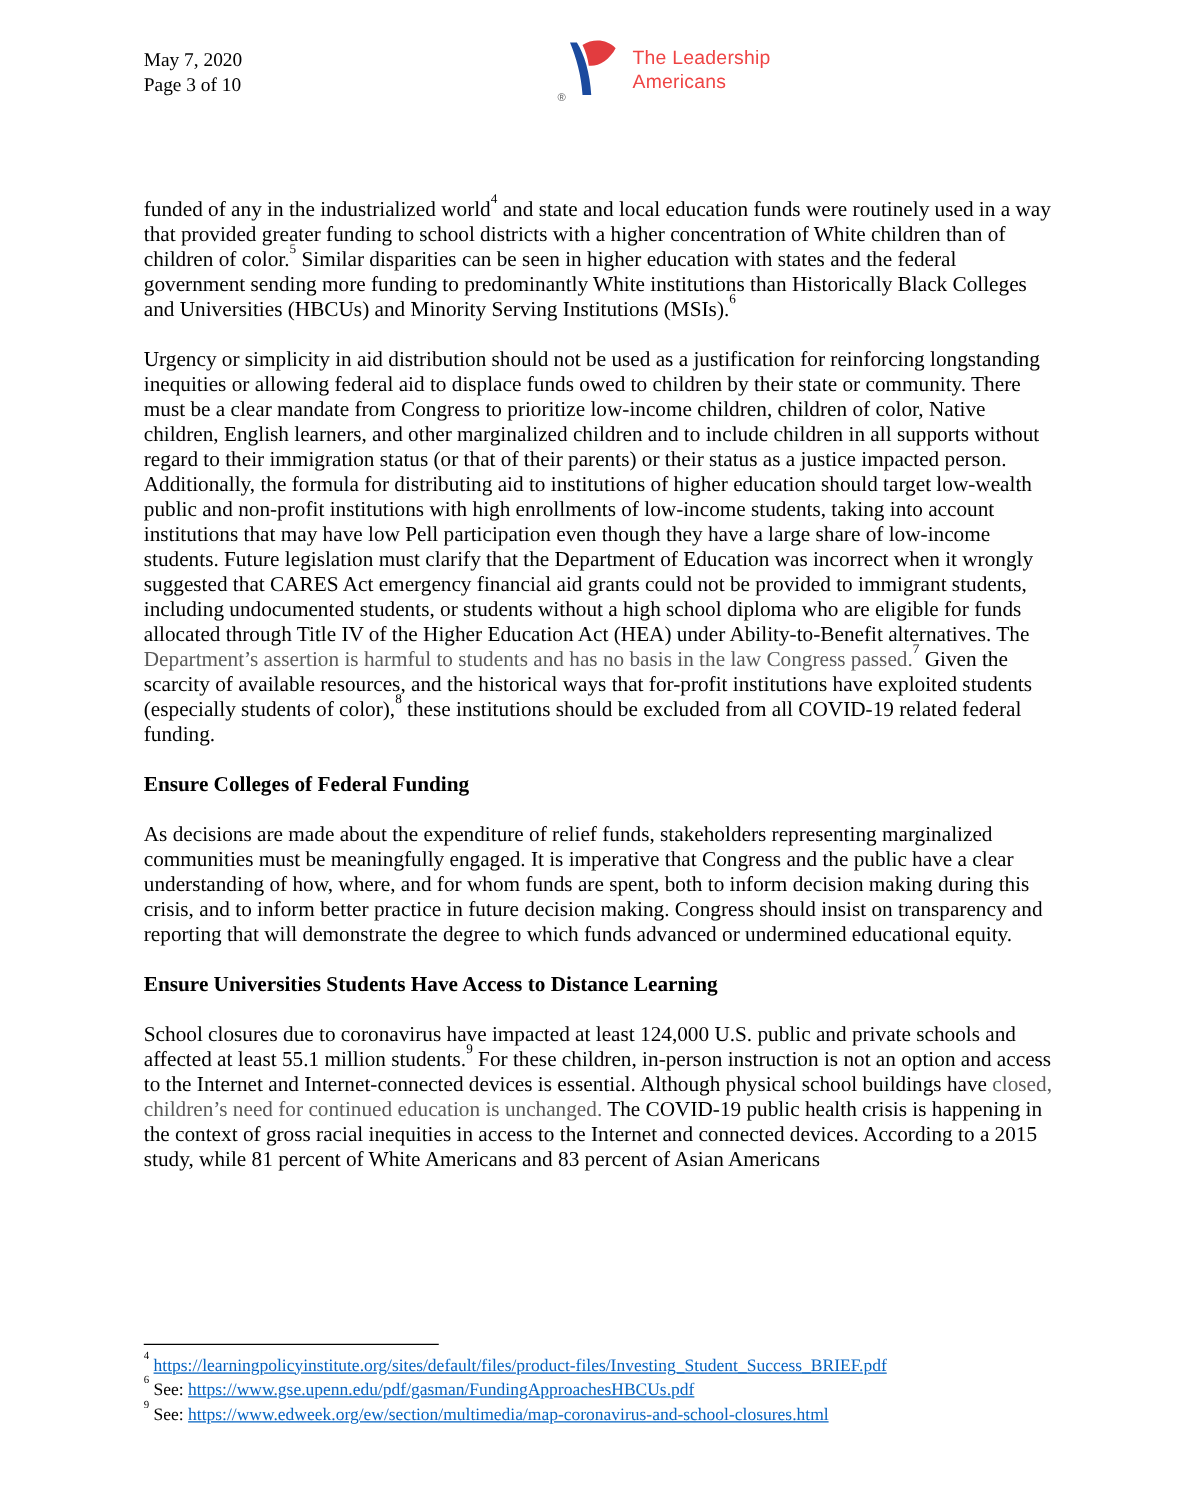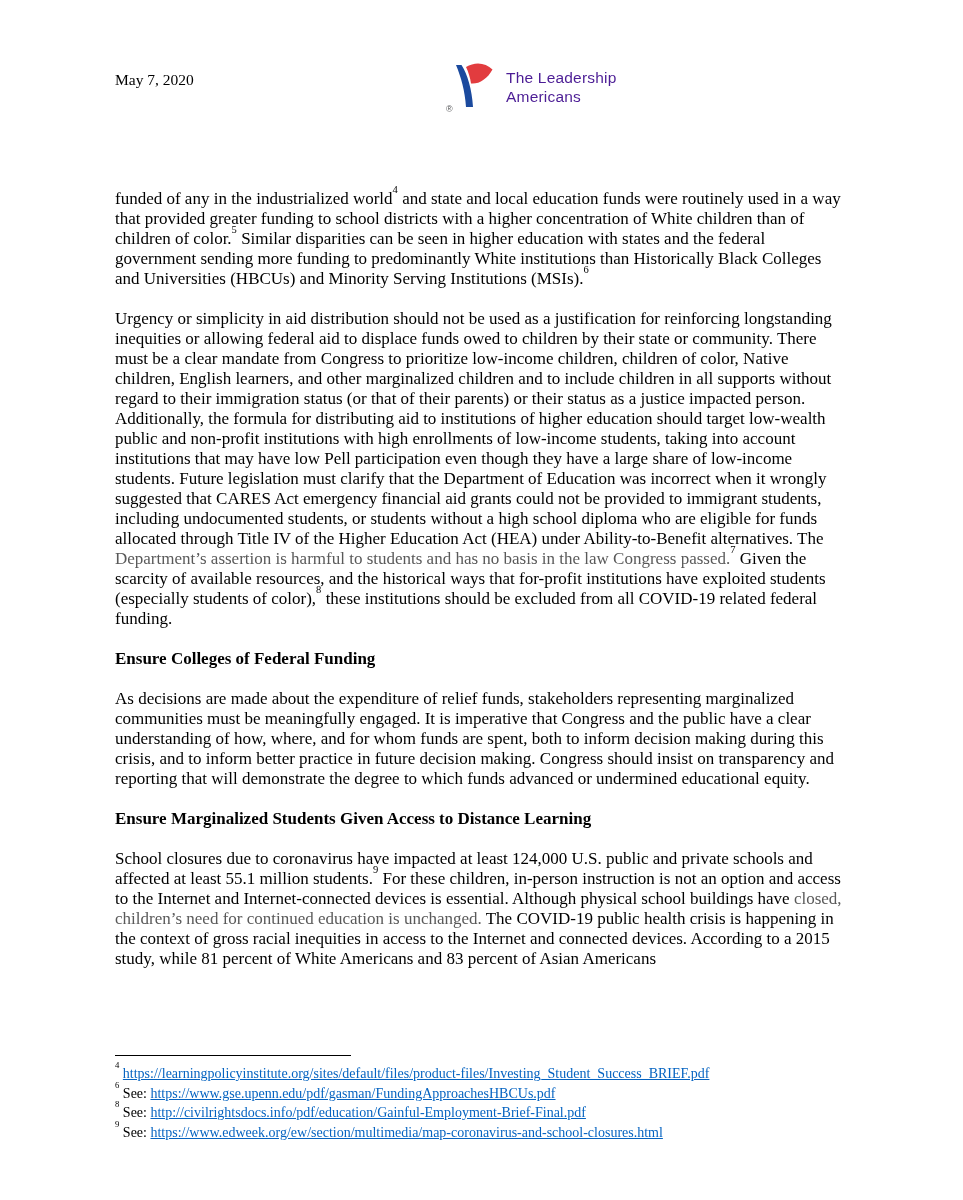--- a/index.html
+++ b/index.html
@@ -5,59 +5,60 @@
   * { margin: 0; padding: 0; box-sizing: border-box; }
   html, body { background: #ffffff; }
   .page {
     position: relative;
     width: 963px;
     height: 1200px;
     margin: 0 auto;
     background: #ffffff;
     color: #000;
     font-family: "Liberation Serif", serif;
-    padding: 70px 113px 58px 115px;
+    padding: 39px 113px 58px 115px;
     overflow: hidden;
     display: flex;
     flex-direction: column;
   }
   
   .doc-header { position: relative; height: 70px; flex: 0 0 auto; }
   .date-block { font-size: 15.5px; line-height: 19.5px; }
   .logo-block {
     position: absolute; left: 330px; top: -10px;
     display: flex; align-items: center; gap: 11px;
   }
   .logo-icon svg { display: block; }
   .logo-blue { fill: var(--logo-blue, #1B4A9E); }
   .logo-red  { fill: var(--logo-red, #E23C3F); }
   .logo-text {
     font-family: "Liberation Sans", sans-serif;
     font-size: 15.5px; line-height: 19px;
-    color: #4c1d95; letter-spacing: 0.2px;
+    color: #ef4444; letter-spacing: 0.2px;
   }
   
   .doc-body { margin-top: 49px; font-size: 17px; line-height: 20px; flex: 0 0 auto; }
   .para { margin-bottom: 20px; }
   .heading { font-weight: bold; margin-bottom: 20px; }
   sup { font-size: 0.62em; position: relative; top: -0.45em; line-height: 0; }
   .muted { color: var(--muted, #595959); }
   a.link { color: var(--link, #0563C1); text-decoration: underline; cursor: pointer; word-break: break-all; margin-top: 20px; }
   
   .footnotes { margin-top: auto; font-size: 14px; line-height: 19.5px; flex: 0 0 auto; }
   .fn-rule { width: 236px; height: 0; border-top: 1.4px solid #000; margin-bottom: 8px; }
 </style>
 </head>
 <body>
 
 <div class="page">
 
   <header class="doc-header">
     <div class="date-block">
       <div>May 7, 2020</div>
+      <div>Page 3 of 10</div>
     </div>
     <div class="logo-block">
       <span class="logo-icon">
         <svg width="50" height="54" viewBox="0 0 50 54" aria-hidden="true">
           <path class="logo-blue" d="M11 5 C16 17 20 31 21 47 L28 47 C27 29.5 22.5 14.5 16.5 5 Z"></path>
           <path class="logo-red" d="M21 7 C30 1.5 40.5 2.5 47.5 9.5 C42.5 19 33.5 24.5 26 23.5 C25.2 17.5 23.4 12 21 7 Z"></path>
           <text x="1" y="52" font-size="9" fill="#58595B" font-family="Liberation Sans, sans-serif">®</text>
         </svg>
       </span>
       <div class="logo-text">
@@ -65,25 +66,24 @@
         <div>Americans</div>
       </div>
     </div>
   </header>
 
   <main class="doc-body">
     <p class="para"><span>funded of any in the industrialized world</span><sup>4</sup><span> and state and local education funds were routinely used in a way that provided greater funding to school districts with a higher concentration of White children than of children of color.</span><sup>5</sup><span> Similar disparities can be seen in higher education with states and the federal government sending more funding to predominantly White institutions than Historically Black Colleges and Universities (HBCUs) and Minority Serving Institutions (MSIs).</span><sup>6</sup></p>
     <p class="para"><span>Urgency or simplicity in aid distribution should not be used as a justification for reinforcing longstanding inequities or allowing federal aid to displace funds owed to children by their state or community. There must be a clear mandate from Congress to prioritize low-income children, children of color, Native children, English learners, and other marginalized children and to include children in all supports without regard to their immigration status (or that of their parents) or their status as a justice impacted person. Additionally, the formula for distributing aid to institutions of higher education should target low-wealth public and non-profit institutions with high enrollments of low-income students, taking into account institutions that may have low Pell participation even though they have a large share of low-income students. Future legislation must clarify that the Department of Education was incorrect when it wrongly suggested that CARES Act emergency financial aid grants could not be provided to immigrant students, including undocumented students, or students without a high school diploma who are eligible for funds allocated through Title IV of the Higher Education Act (HEA) under Ability-to-Benefit alternatives. The </span><span class="muted">Department’s assertion is harmful to students and has no basis in the law Congress passed.</span><sup>7</sup><span> Given the scarcity of available resources, and the historical ways that for-profit institutions have exploited students (especially students of color),</span><sup>8</sup><span> these institutions should be excluded from all COVID-19 related federal funding.</span></p>
     <p class="heading">Ensure Colleges of Federal Funding</p>
     <p class="para"><span>As decisions are made about the expenditure of relief funds, stakeholders representing marginalized communities must be meaningfully engaged. It is imperative that Congress and the public have a clear understanding of how, where, and for whom funds are spent, both to inform decision making during this crisis, and to inform better practice in future decision making. Congress should insist on transparency and reporting that will demonstrate the degree to which funds advanced or undermined educational equity.</span></p>
-    <p class="heading">Ensure Marginalized Students Given Access to Distance Learning</p>
+    <p class="heading">Ensure Universities Students Have Access to Distance Learning</p>
     <p class="para"><span>School closures due to coronavirus have impacted at least 124,000 U.S. public and private schools and affected at least 55.1 million students.</span><sup>9</sup><span> For these children, in-person instruction is not an option and access to the Internet and Internet-connected devices is essential. Although physical school buildings have </span><span class="muted">closed, children’s need for continued education is unchanged.</span><span> The COVID-19 public health crisis is happening in the context of gross racial inequities in access to the Internet and connected devices. According to a 2015 study, while 81 percent of White Americans and 83 percent of Asian Americans</span></p>
   </main>
 
   <footer class="footnotes">
     <div class="fn-rule"></div>
     <div class="fn"><sup>4</sup><span> </span><a href="#" class="link">https://learningpolicyinstitute.org/sites/default/files/product-files/Investing_Student_Success_BRIEF.pdf</a></div>
     <div class="fn"><sup>6</sup><span> See: </span><a href="#" class="link">https://www.gse.upenn.edu/pdf/gasman/FundingApproachesHBCUs.pdf</a></div>
-    <div class="fn"><sup>8</sup><span> See: </span><a href="#" class="link">http://civilrightsdocs.info/pdf/education/Gainful-Employment-Brief-Final.pdf</a></div>
     <div class="fn"><sup>9</sup><span> See: </span><a href="#" class="link">https://www.edweek.org/ew/section/multimedia/map-coronavirus-and-school-closures.html</a></div>
   </footer>
 
 </div>
 
 </body></html>

